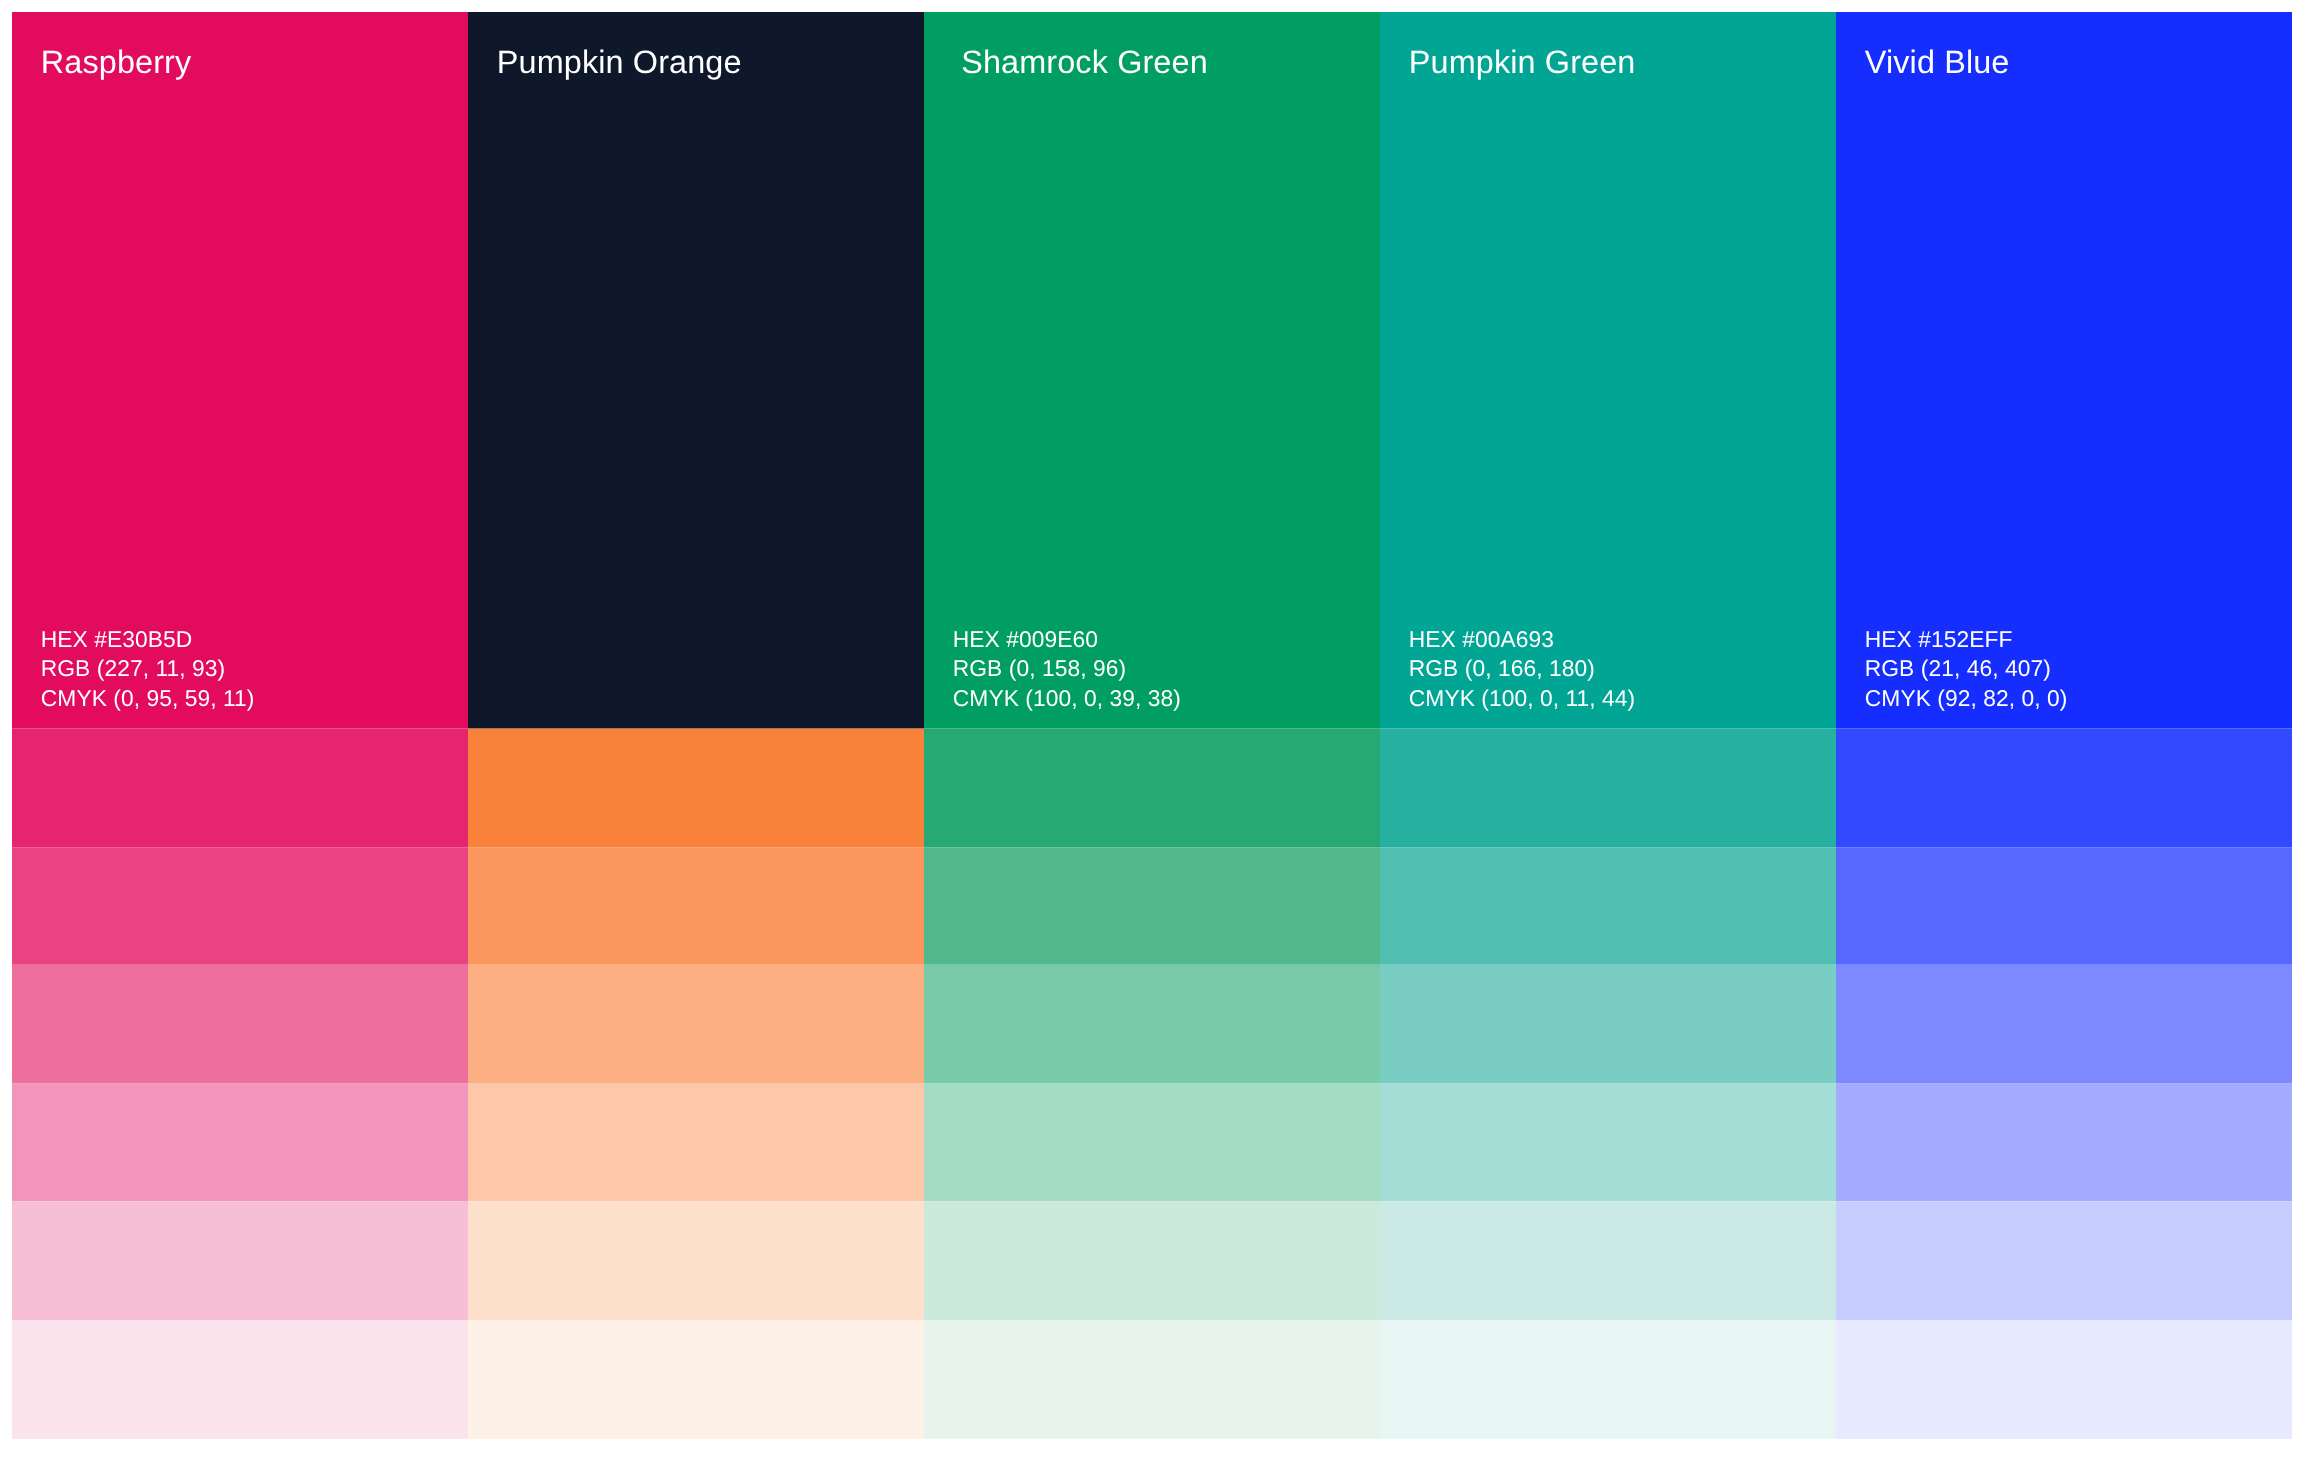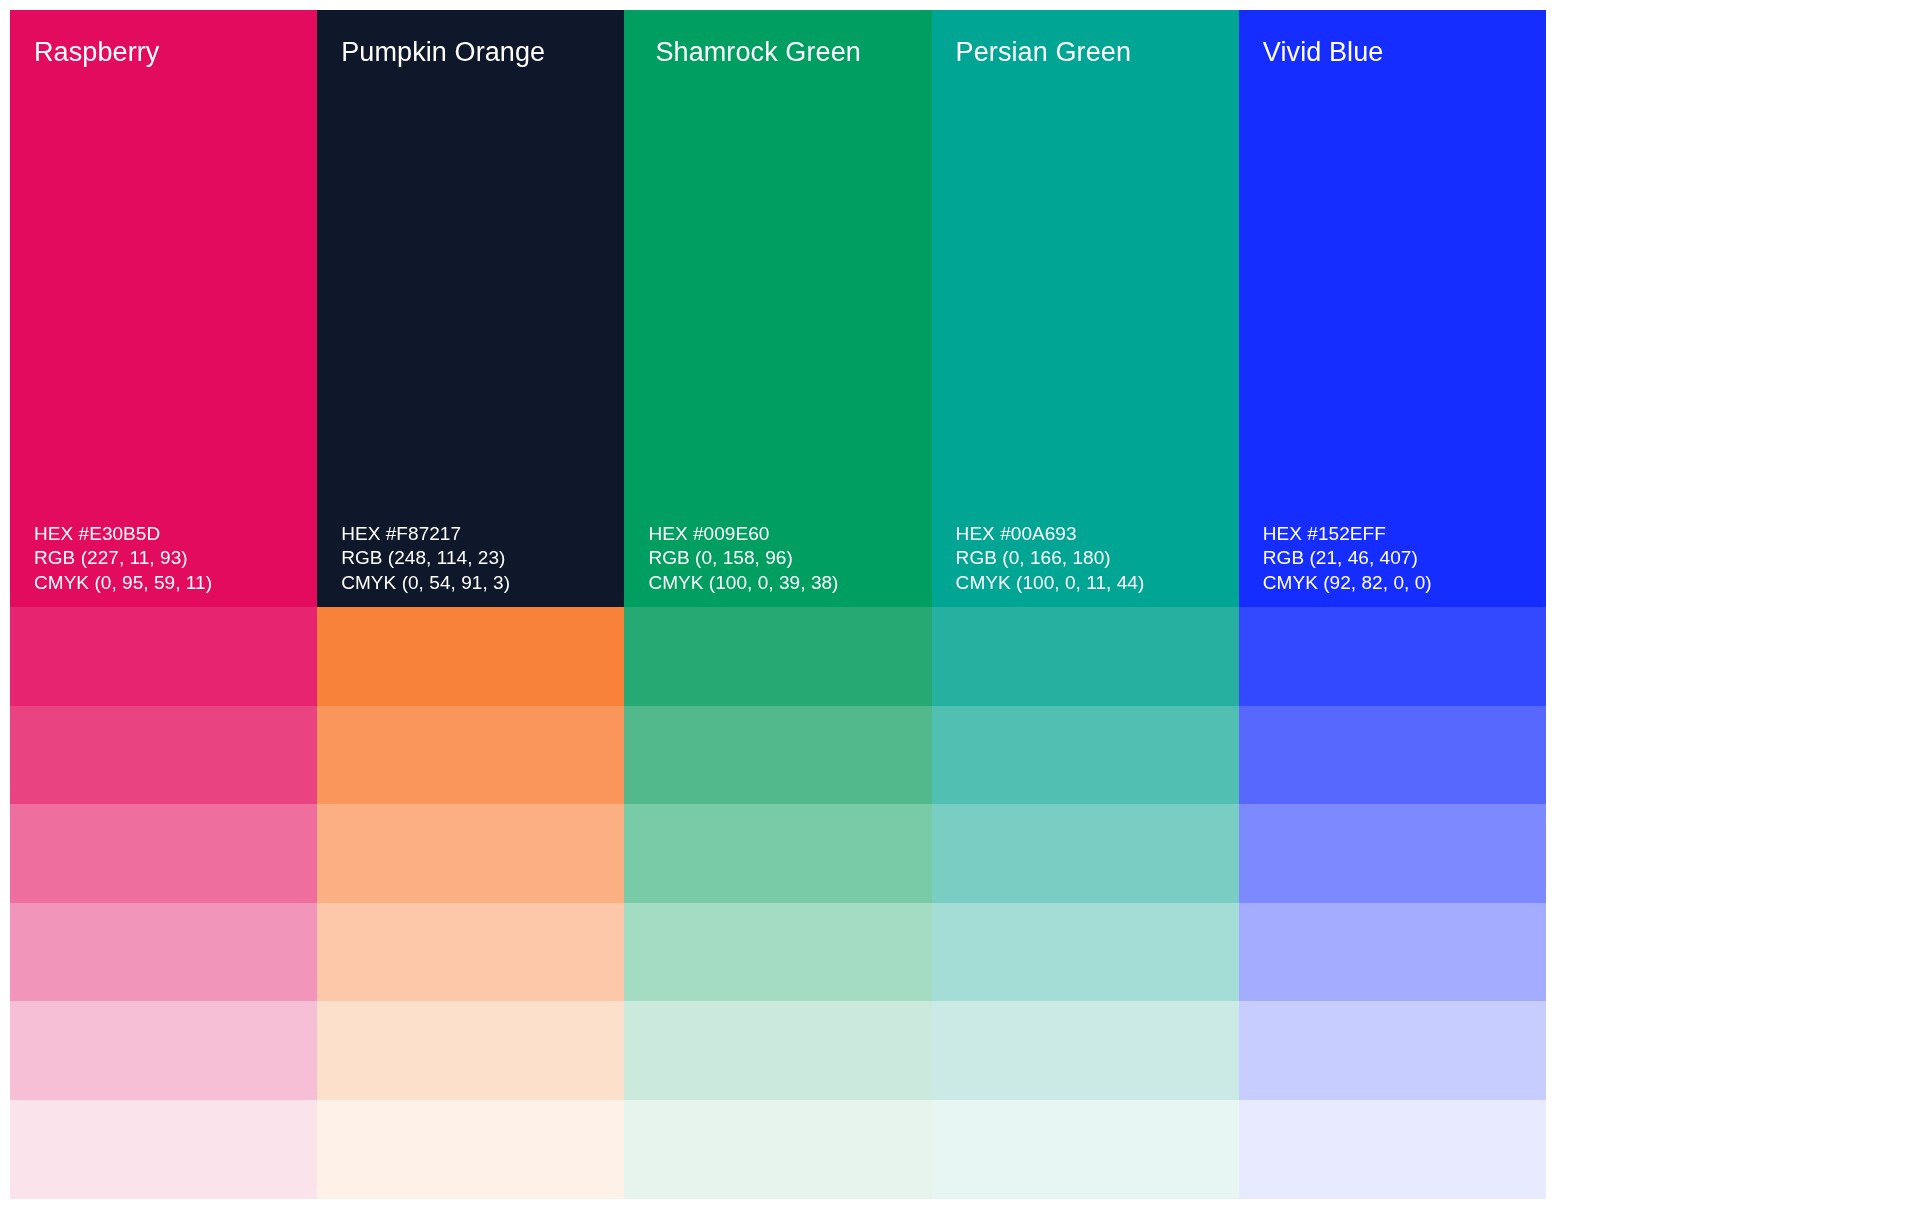--- a/index.html
+++ b/index.html
@@ -8,21 +8,21 @@
     width: 1920px;
     height: 1214px;
     background: #ffffff;
     font-family: "Liberation Sans", sans-serif;
     overflow: hidden;
   }
   #palette {
     position: absolute;
     left: 10px;
     top: 10px;
-    width: 1536px;
+    width: 1900px;
     height: 1189px;
     display: flex;
     flex-direction: row;
   }
   .column {
     flex: 1 1 0;
     display: flex;
     flex-direction: column;
     min-width: 0;
   }
@@ -76,25 +76,20 @@
       <div class="tint" style="background: rgb(231, 36, 112);"></div>
       <div class="tint" style="background: rgb(234, 67, 130);"></div>
       <div class="tint" style="background: rgb(238, 110, 158);"></div>
       <div class="tint" style="background: rgb(242, 149, 186);"></div>
       <div class="tint" style="background: rgb(247, 191, 213);"></div>
       <div class="tint" style="background: rgb(251, 227, 236);"></div>
     </div>
     <div class="column">
       <div class="swatch-base" style="background: #0f172a;">
         <div class="swatch-name">Pumpkin Orange</div>
-        <div class="swatch-codes">
-          <span class="code-line">HEX #F87217</span>
-          <span class="code-line">RGB (248, 114, 23)</span>
-          <span class="code-line">CMYK (0, 54, 91, 3)</span>
-        </div>
       </div>
       <div class="tint" style="background: rgb(249, 130, 58);"></div>
       <div class="tint" style="background: rgb(250, 150, 92);"></div>
       <div class="tint" style="background: rgb(251, 175, 131);"></div>
       <div class="tint" style="background: rgb(252, 200, 169);"></div>
       <div class="tint" style="background: rgb(253, 224, 204);"></div>
       <div class="tint" style="background: rgb(254, 242, 232);"></div>
     </div>
     <div class="column">
       <div class="swatch-base" style="background: rgb(0, 158, 96); padding-left: 31px;">
@@ -107,21 +102,21 @@
       </div>
       <div class="tint" style="background: rgb(38, 169, 114);"></div>
       <div class="tint" style="background: rgb(81, 185, 140);"></div>
       <div class="tint" style="background: rgb(121, 202, 167);"></div>
       <div class="tint" style="background: rgb(163, 219, 195);"></div>
       <div class="tint" style="background: rgb(203, 233, 220);"></div>
       <div class="tint" style="background: rgb(231, 244, 238);"></div>
     </div>
     <div class="column">
       <div class="swatch-base" style="background: rgb(0, 166, 147);">
-        <div class="swatch-name">Persian Green</div>
+        <div class="swatch-name">Pumpkin Green</div>
         <div class="swatch-codes">
           <span class="code-line">HEX #00A693</span>
           <span class="code-line">RGB (0, 166, 180)</span>
           <span class="code-line">CMYK (100, 0, 11, 44)</span>
         </div>
       </div>
       <div class="tint" style="background: rgb(38, 176, 160);"></div>
       <div class="tint" style="background: rgb(81, 191, 178);"></div>
       <div class="tint" style="background: rgb(121, 205, 195);"></div>
       <div class="tint" style="background: rgb(163, 221, 213);"></div>

